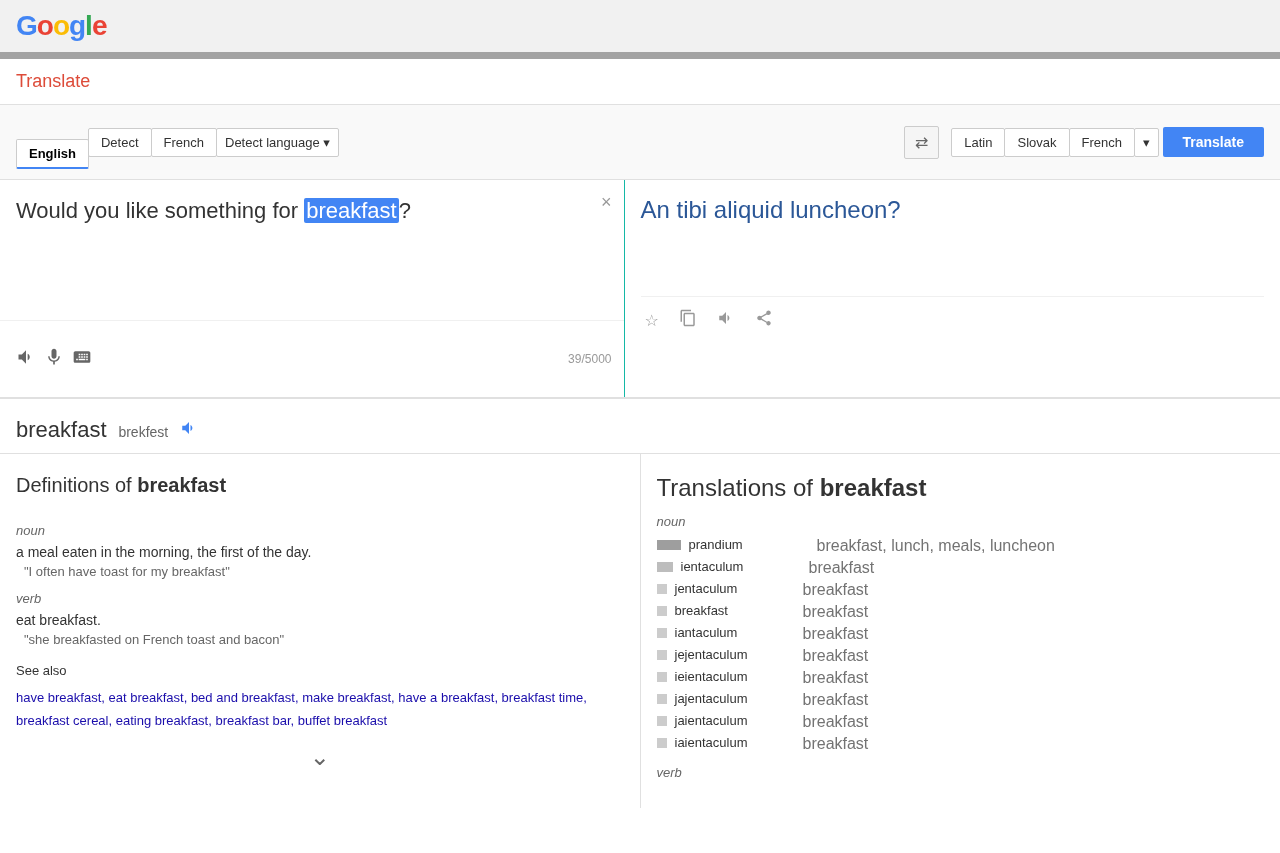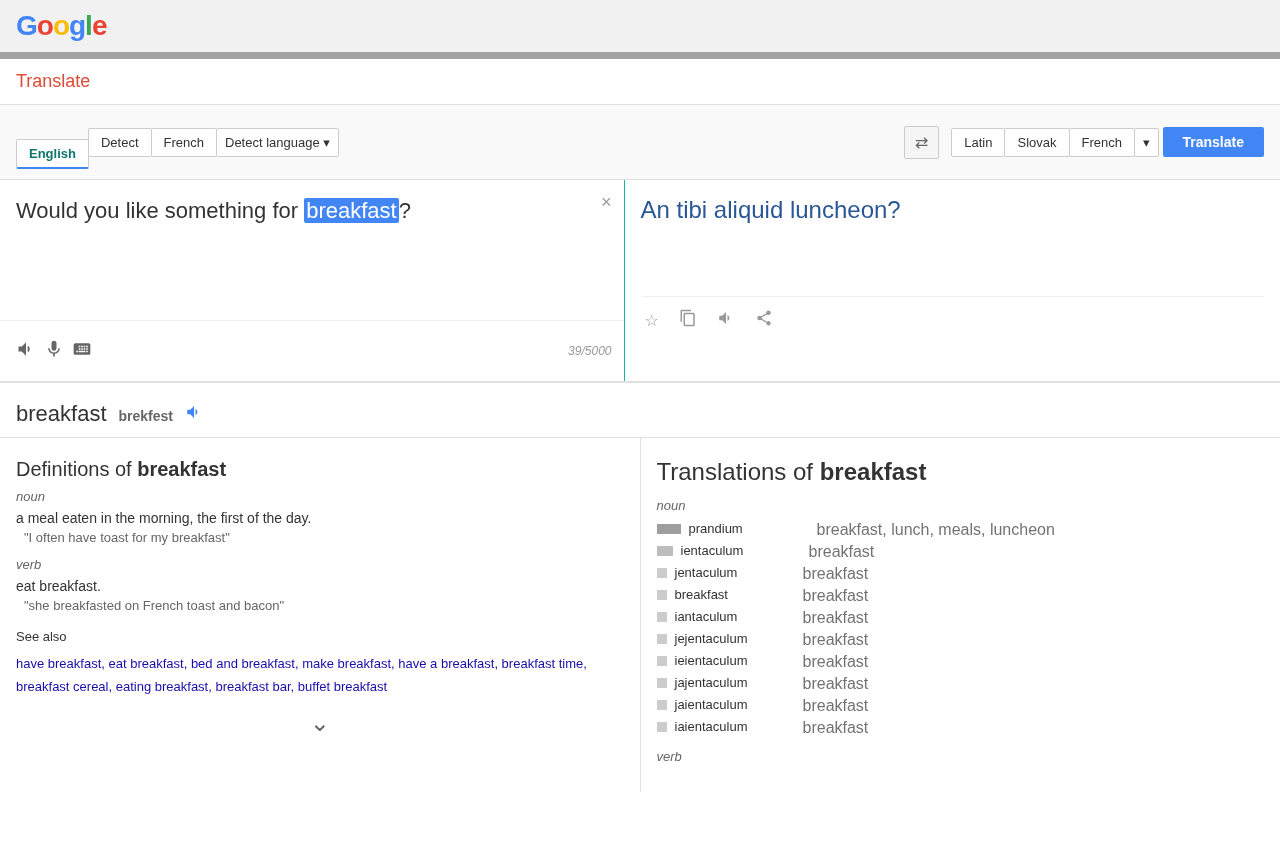--- a/index.html
+++ b/index.html
@@ -17,51 +17,51 @@
 
     
     .translate-title-bar { padding: 12px 16px; border-bottom: 1px solid #e0e0e0; }
     .translate-title { color: #dd4b39; font-size: 18px; font-weight: normal; }
 
     
     .lang-bar { display: flex; align-items: center; padding: 10px 16px; background: #f9f9f9; border-bottom: 1px solid #e0e0e0; gap: 0; }
     .lang-left { display: flex; align-items: center; gap: 0; flex: 1; }
     .lang-right { display: flex; align-items: center; gap: 0; }
     .lang-btn { border: 1px solid #ccc; background: #fff; padding: 6px 12px; cursor: pointer; font-size: 13px; color: #333; border-radius: 2px; margin-right: -1px; }
-    .lang-btn.active { background: #fff; border-color: #ccc; font-weight: bold; color: #0f766e; border-bottom: 2px solid #4285f4; margin-top: 24px; }
+    .lang-btn.active { background: #fff; border-color: #ccc; font-weight: bold; color: #000000; border-bottom: 2px solid #4285f4; margin-top: 24px; }
     .lang-dropdown { border: 1px solid #ccc; background: #fff; padding: 6px 8px; cursor: pointer; font-size: 13px; color: #333; border-radius: 2px; margin-right: 4px; }
     .swap-btn { background: #f5f5f5; border: 1px solid #ccc; border-radius: 2px; padding: 6px 10px; cursor: pointer; color: #666; font-size: 16px; margin: 0 12px; }
     .translate-btn { background: #4285f4; color: #fff; border: none; padding: 7px 20px; border-radius: 2px; cursor: pointer; font-size: 14px; font-weight: bold; }
 
     
     .main-area { display: flex; border-bottom: 1px solid #e0e0e0; }
     .source-panel { flex: 1; border-right: 1px solid #14b8a6; position: relative; }
     .source-textarea { width: 100%; min-height: 140px; border: none; outline: none; padding: 16px; font-size: 22px; color: #333; resize: none; line-height: 1.4; }
     .source-clear { position: absolute; top: 12px; right: 12px; color: #999; cursor: pointer; font-size: 18px; background: none; border: none; }
-    .source-footer { display: flex; align-items: center; padding: 14px 12px; border-top: 1px solid #f0f0f0; gap: 0; font-style: italic; }
+    .source-footer { display: flex; align-items: center; padding: 22px 12px; border-top: 1px solid #f0f0f0; gap: 0; }
     .icon-btn { background: none; border: none; cursor: pointer; color: #666; font-size: 16px; padding: 4px; }
     .char-count { margin-left: auto; color: #999; font-size: 12px; }
     .target-panel { flex: 1; padding: 16px; }
     .translation-text { font-size: 24px; color: #2b5797; font-weight: normal; min-height: 100px; }
     .target-footer { display: flex; align-items: center; gap: 12px; padding: 8px 0; border-top: 1px solid #f0f0f0; }
     .target-icon-btn { background: none; border: none; cursor: pointer; color: #999; font-size: 16px; padding: 4px; }
 
     
     .word-highlight { background: #4285f4; color: #fff; border-radius: 2px; padding: 0 2px; }
 
     
     .dict-section { display: flex; padding: 0; }
     .dict-left { flex: 1; padding: 20px 16px; border-right: 1px solid #e0e0e0; }
     .dict-right { flex: 1; padding: 20px 16px; }
 
     .word-title { font-size: 22px; color: #333; font-weight: normal; }
-    .phonetic { color: #666; font-size: 14px; margin-left: 8px; font-weight: bold; }
+    .phonetic { color: #666; font-size: 14px; margin-left: 8px; }
     .speaker-icon { color: #4285f4; font-size: 14px; cursor: pointer; }
 
-    .def-title { font-size: 20px; color: #333; margin-bottom: 8px; }
+    .def-title { font-size: 20px; color: #333; margin-bottom: 26px; }
     .pos-label { color: #666; font-size: 13px; font-style: italic; margin-bottom: 6px; }
     .def-entry { margin-bottom: 12px; }
     .def-text { color: #333; margin-bottom: 4px; }
     .def-example { color: #666; font-size: 13px; margin-left: 8px; }
 
     .verb-entry { margin-top: 12px; }
     .see-also { margin-top: 16px; }
     .see-also-title { font-size: 13px; color: #333; margin-bottom: 8px; }
     .see-also-links { color: #1a0dab; font-size: 13px; line-height: 1.8; }
 

